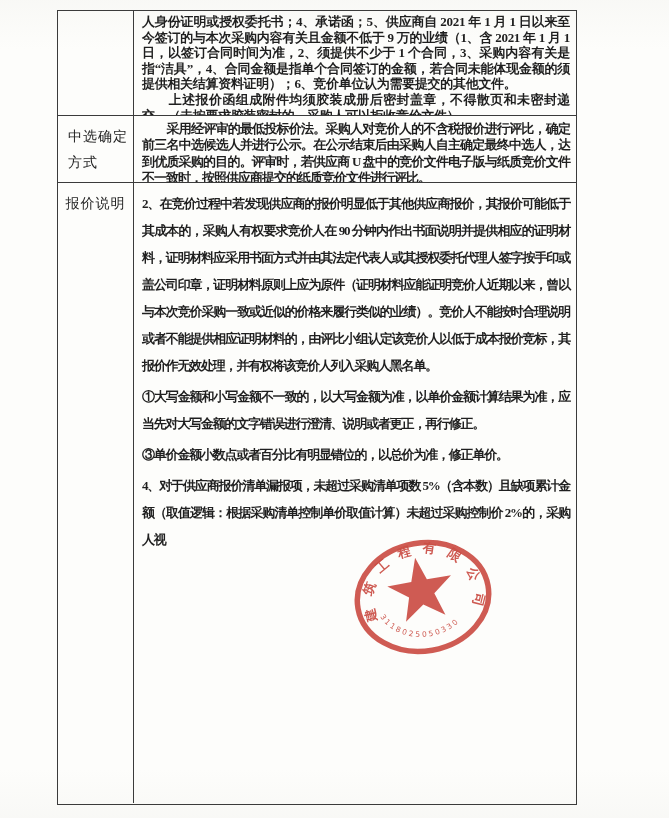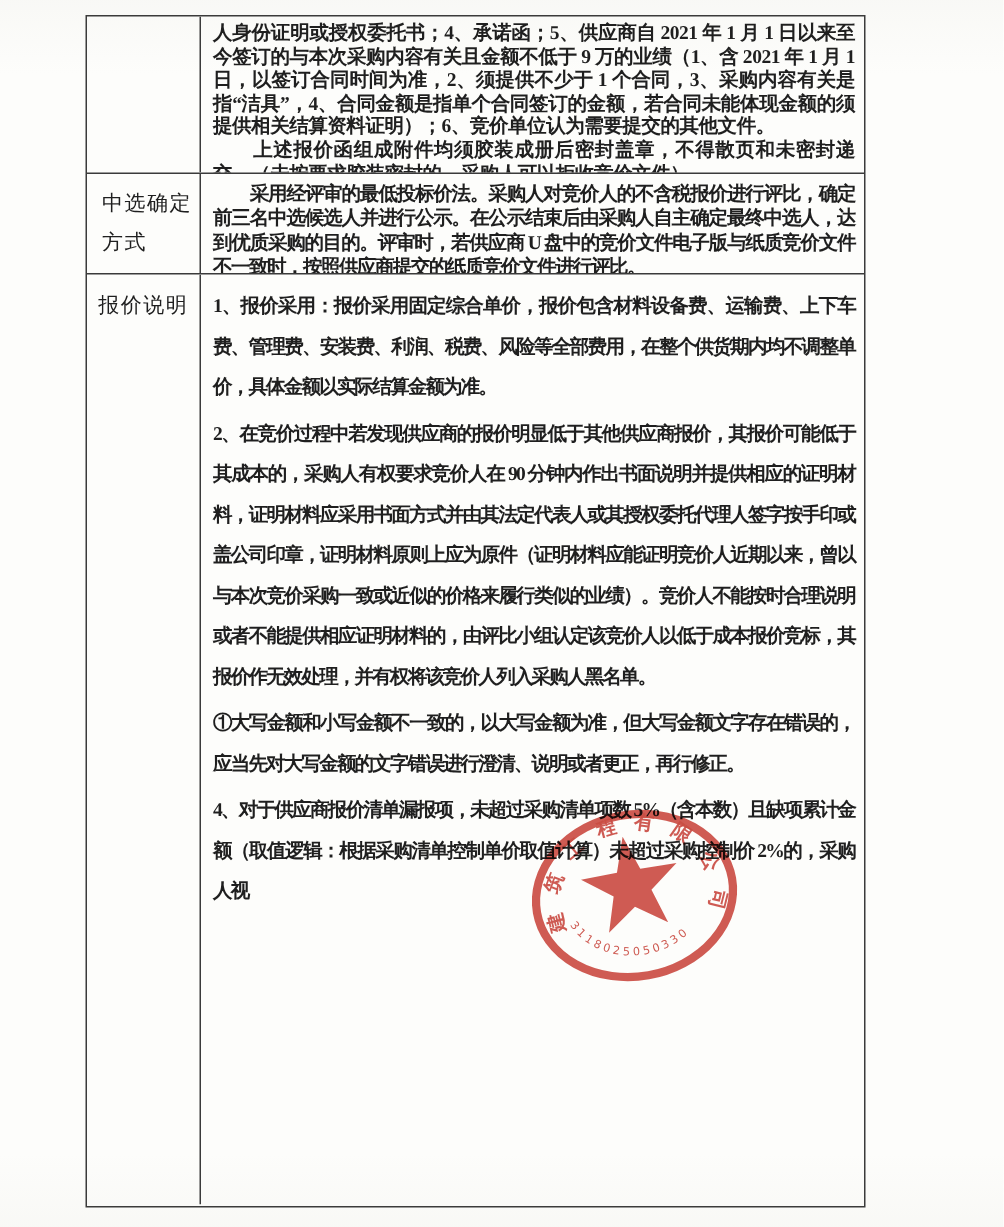--- a/index.html
+++ b/index.html
@@ -63,23 +63,23 @@
   <div class="row row-2">
     <div class="label-cell">中选确定方式</div>
     <div class="content-cell">
         <p>　　采用经评审的最低投标价法。采购人对竞价人的不含税报价进行评比，确定前三名中选候选人并进行公示。在公示结束后由采购人自主确定最终中选人，达到优质采购的目的。评审时，若供应商 U 盘中的竞价文件电子版与纸质竞价文件不一致时，按照供应商提交的纸质竞价文件进行评比。</p>
       </div>
   </div>
 
   <div class="row row-3">
     <div class="label-cell">报价说明</div>
     <div class="content-cell">
-        <p>1、报价采用：报价采用固定综合单价，报价包含材料设备费、运输费、上下车费、管理费、安装费、利润、税费、风险等全部费用，在整个供货期内均不调整单价，具体金额以实际结算金额为准。</p>
         <p>2、在竞价过程中若发现供应商的报价明显低于其他供应商报价，其报价可能低于其成本的，采购人有权要求竞价人在 90 分钟内作出书面说明并提供相应的证明材料，证明材料应采用书面方式并由其法定代表人或其授权委托代理人签字按手印或盖公司印章，证明材料原则上应为原件（证明材料应能证明竞价人近期以来，曾以与本次竞价采购一致或近似的价格来履行类似的业绩）。竞价人不能按时合理说明或者不能提供相应证明材料的，由评比小组认定该竞价人以低于成本报价竞标，其报价作无效处理，并有权将该竞价人列入采购人黑名单。</p>
-        <p>①大写金额和小写金额不一致的，以大写金额为准，但大写金额文字存在错误的，应当先对大写金额的文字错误进行澄清、说明或者更正，再行修正。</p>
+        <p>①大写金额和小写金额不一致的，以大写金额为准，以单价金额计算结果为准，应当先对大写金额的文字错误进行澄清、说明或者更正，再行修正。</p>
+        <p>③单价金额小数点或者百分比有明显错位的，以总价为准，修正单价。</p>
         <p>4、对于供应商报价清单漏报项，未超过采购清单项数 5%（含本数）且缺项累计金额（取值逻辑：根据采购清单控制单价取值计算）未超过采购控制价 2%的，采购人视</p>
       </div>
   </div>
 
 </div>
 
 <svg class="seal" viewBox="0 0 146 122" xmlns="http://www.w3.org/2000/svg">
   <g transform="rotate(-10 73 60)" fill="none">
     <ellipse cx="73" cy="60" rx="66" ry="54" stroke="#c5352b" stroke-width="5.5" opacity="0.92"></ellipse>
     <polygon fill="#c5352b" opacity="0.92" transform="translate(72,54)" points="0,-34 7.9,-10.9 32.3,-10.5 12.8,4.2 20,27.5 0,13.5 -20,27.5 -12.8,4.2 -32.3,-10.5 -7.9,-10.9"></polygon>

